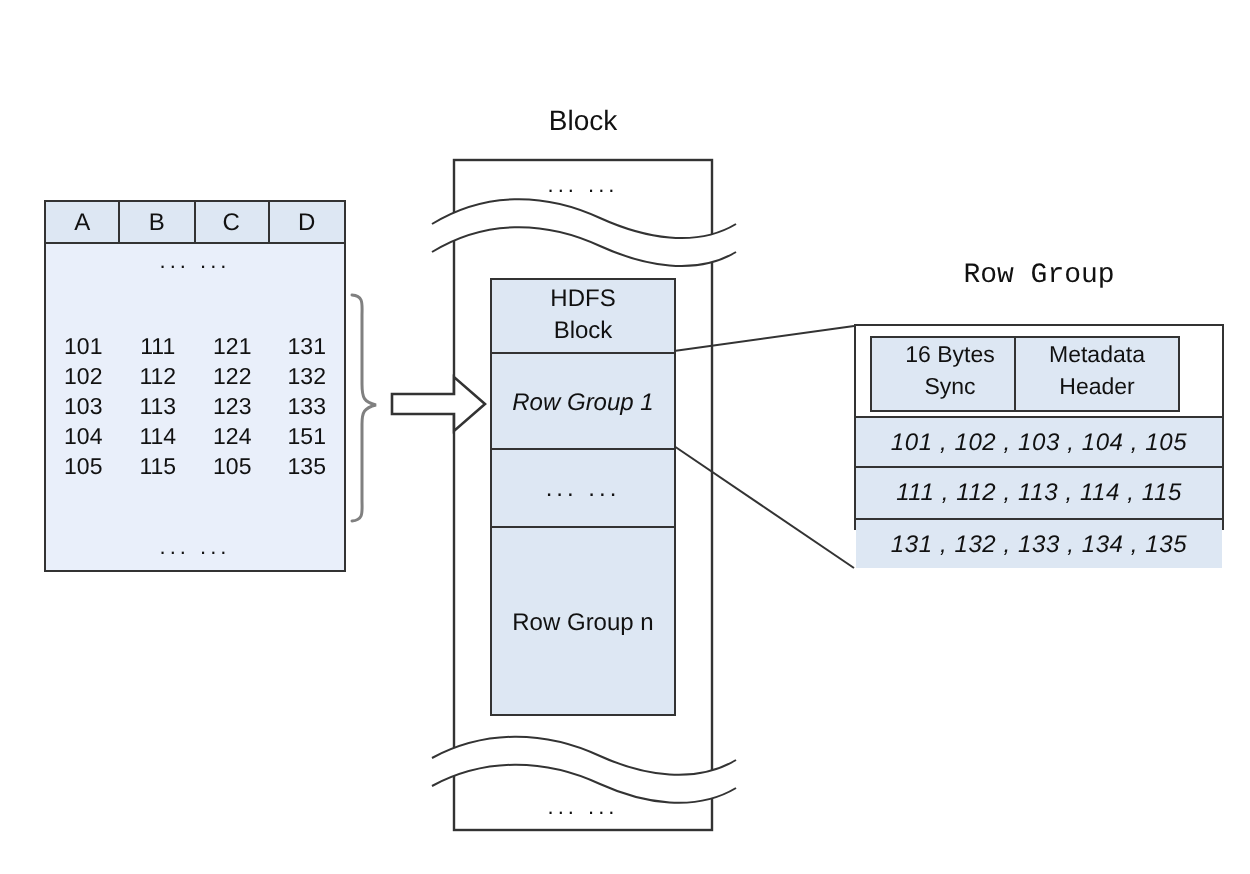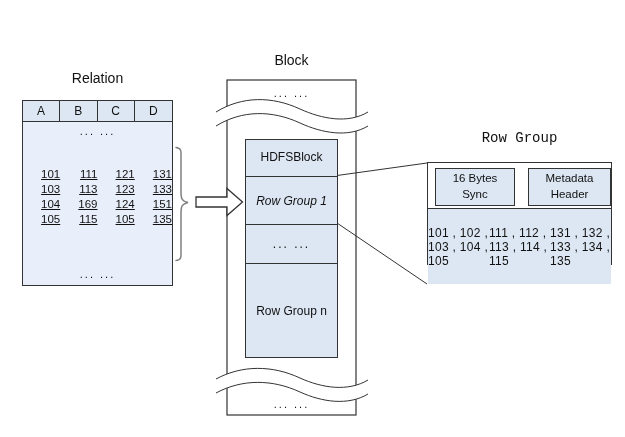--- a/index.html
+++ b/index.html
@@ -19,55 +19,55 @@
   .rel-header{display:grid;grid-template-columns:repeat(4,1fr);height:20px;
     border-bottom:1px solid #333;background:#dde7f3;}
   .rel-header > div{
     border-right:1px solid #333;text-align:center;font-size:12px;line-height:20px;
   }
   .rel-header > div:last-child{border-right:none;}
   .ellipsis{font-size:11px;letter-spacing:2px;text-align:center;color:#111;white-space:pre;}
   .rel-ellipsis-top{left:0;top:20px;width:100%;height:20px;line-height:20px;}
   .rel-rows{left:0;top:66px;width:100%;}
   .rel-row{display:grid;grid-template-columns:repeat(4,1fr);height:15px;}
-  .rel-row > div{text-align:right;font-size:11.5px;line-height:15px;text-decoration:underline;}
+  .rel-row > div{text-align:center;font-size:11.5px;line-height:15px;}
   .rel-ellipsis-bottom{left:0;top:163px;width:100%;height:20px;line-height:20px;}
 
   
   .rc-ellipsis-top{left:227px;top:84px;width:129px;height:18px;line-height:18px;}
   .rc-ellipsis-bottom{left:227px;top:395px;width:129px;height:18px;line-height:18px;}
   .stack{
     left:245px;top:139px;width:93px;height:219px;
     border:1px solid #333;background:#dde7f3;
     display:flex;flex-direction:column;
   }
   .stack-sec{
     display:flex;align-items:center;justify-content:center;text-align:center;
     font-size:12px;border-bottom:1px solid #333;
   }
   .stack-sec:last-child{border-bottom:none;}
-  .sec-hdfs{height:36px;flex-direction:row;line-height:1.3;}
+  .sec-hdfs{height:36px;flex-direction:column;line-height:1.3;}
   .sec-rg1{height:47px;font-style:italic;}
   .sec-rg2{height:47px;}
   .sec-ell{height:38px;}
   .sec-rgn{flex:1;}
 
   
   .rowgroup-box{
     left:427px;top:162px;width:185px;height:103px;
     border:1px solid #333;background:#fff;
   }
   .hdr-chip{
     position:absolute;border:1px solid #333;background:#dde7f3;
     display:flex;flex-direction:column;align-items:center;justify-content:center;
     font-size:11.5px;line-height:1.35;text-align:center;box-sizing:border-box;
   }
   .sync-box{left:7px;top:5px;width:80px;height:38px;}
-  .meta-box{left:100px;top:5px;width:83px;height:38px;}
-  .rg-rows{position:absolute;left:0;top:45px;width:100%;height:76px;display:flex;flex-direction:row;}
+  .meta-box{left:79px;top:5px;width:83px;height:38px;}
+  .rg-rows{position:absolute;left:0;top:45px;width:100%;height:76px;display:flex;flex-direction:column;font-style:italic;}
   .rg-row{
     flex:1;border-top:1px solid #333;background:#dde7f3;
     display:flex;align-items:center;justify-content:center;
     font-size:12px;letter-spacing:0.3px;
   }
 </style>
 </head>
 <body>
 
 <div id="canvas">
@@ -91,46 +91,51 @@
 
     <path d="M 176 147.5 C 182 148 181 152 181 158 L 181 192 C 181 199 182 201 188 202.5
              C 182 204 181 206 181 212 L 181 250 C 181 256 182 260 176 260.5" fill="none" stroke="#808080" stroke-width="1.5" stroke-linecap="round"></path>
 
     <path d="M 196 197 L 227 197 L 227 188.5 L 242.5 202 L 227 215.5 L 227 207 L 196 207 Z" fill="#ffffff" stroke="#333" stroke-width="1.3" stroke-linejoin="miter"></path>
 
     <line x1="337" y1="175.5" x2="427" y2="163" stroke="#333" stroke-width="1"></line>
     <line x1="337" y1="223" x2="427" y2="284" stroke="#333" stroke-width="1"></line>
   </svg>
 
-  <div class="abs title" style="left:22px;top:70px;width:151px;">Relation</div>
 
   <div class="abs relation-table">
     <div class="rel-header">
       <div>A</div>
       <div>B</div>
       <div>C</div>
       <div>D</div>
     </div>
     <div class="abs ellipsis rel-ellipsis-top">... ...</div>
     <div class="abs rel-rows">
       <div class="rel-row">
         <div>101</div>
         <div>111</div>
         <div>121</div>
         <div>131</div>
       </div>
       <div class="rel-row">
+        <div>102</div>
+        <div>112</div>
+        <div>122</div>
+        <div>132</div>
+      </div>
+      <div class="rel-row">
         <div>103</div>
         <div>113</div>
         <div>123</div>
         <div>133</div>
       </div>
       <div class="rel-row">
         <div>104</div>
-        <div>169</div>
+        <div>114</div>
         <div>124</div>
         <div>151</div>
       </div>
       <div class="rel-row">
         <div>105</div>
         <div>115</div>
         <div>105</div>
         <div>135</div>
       </div>
     </div>

